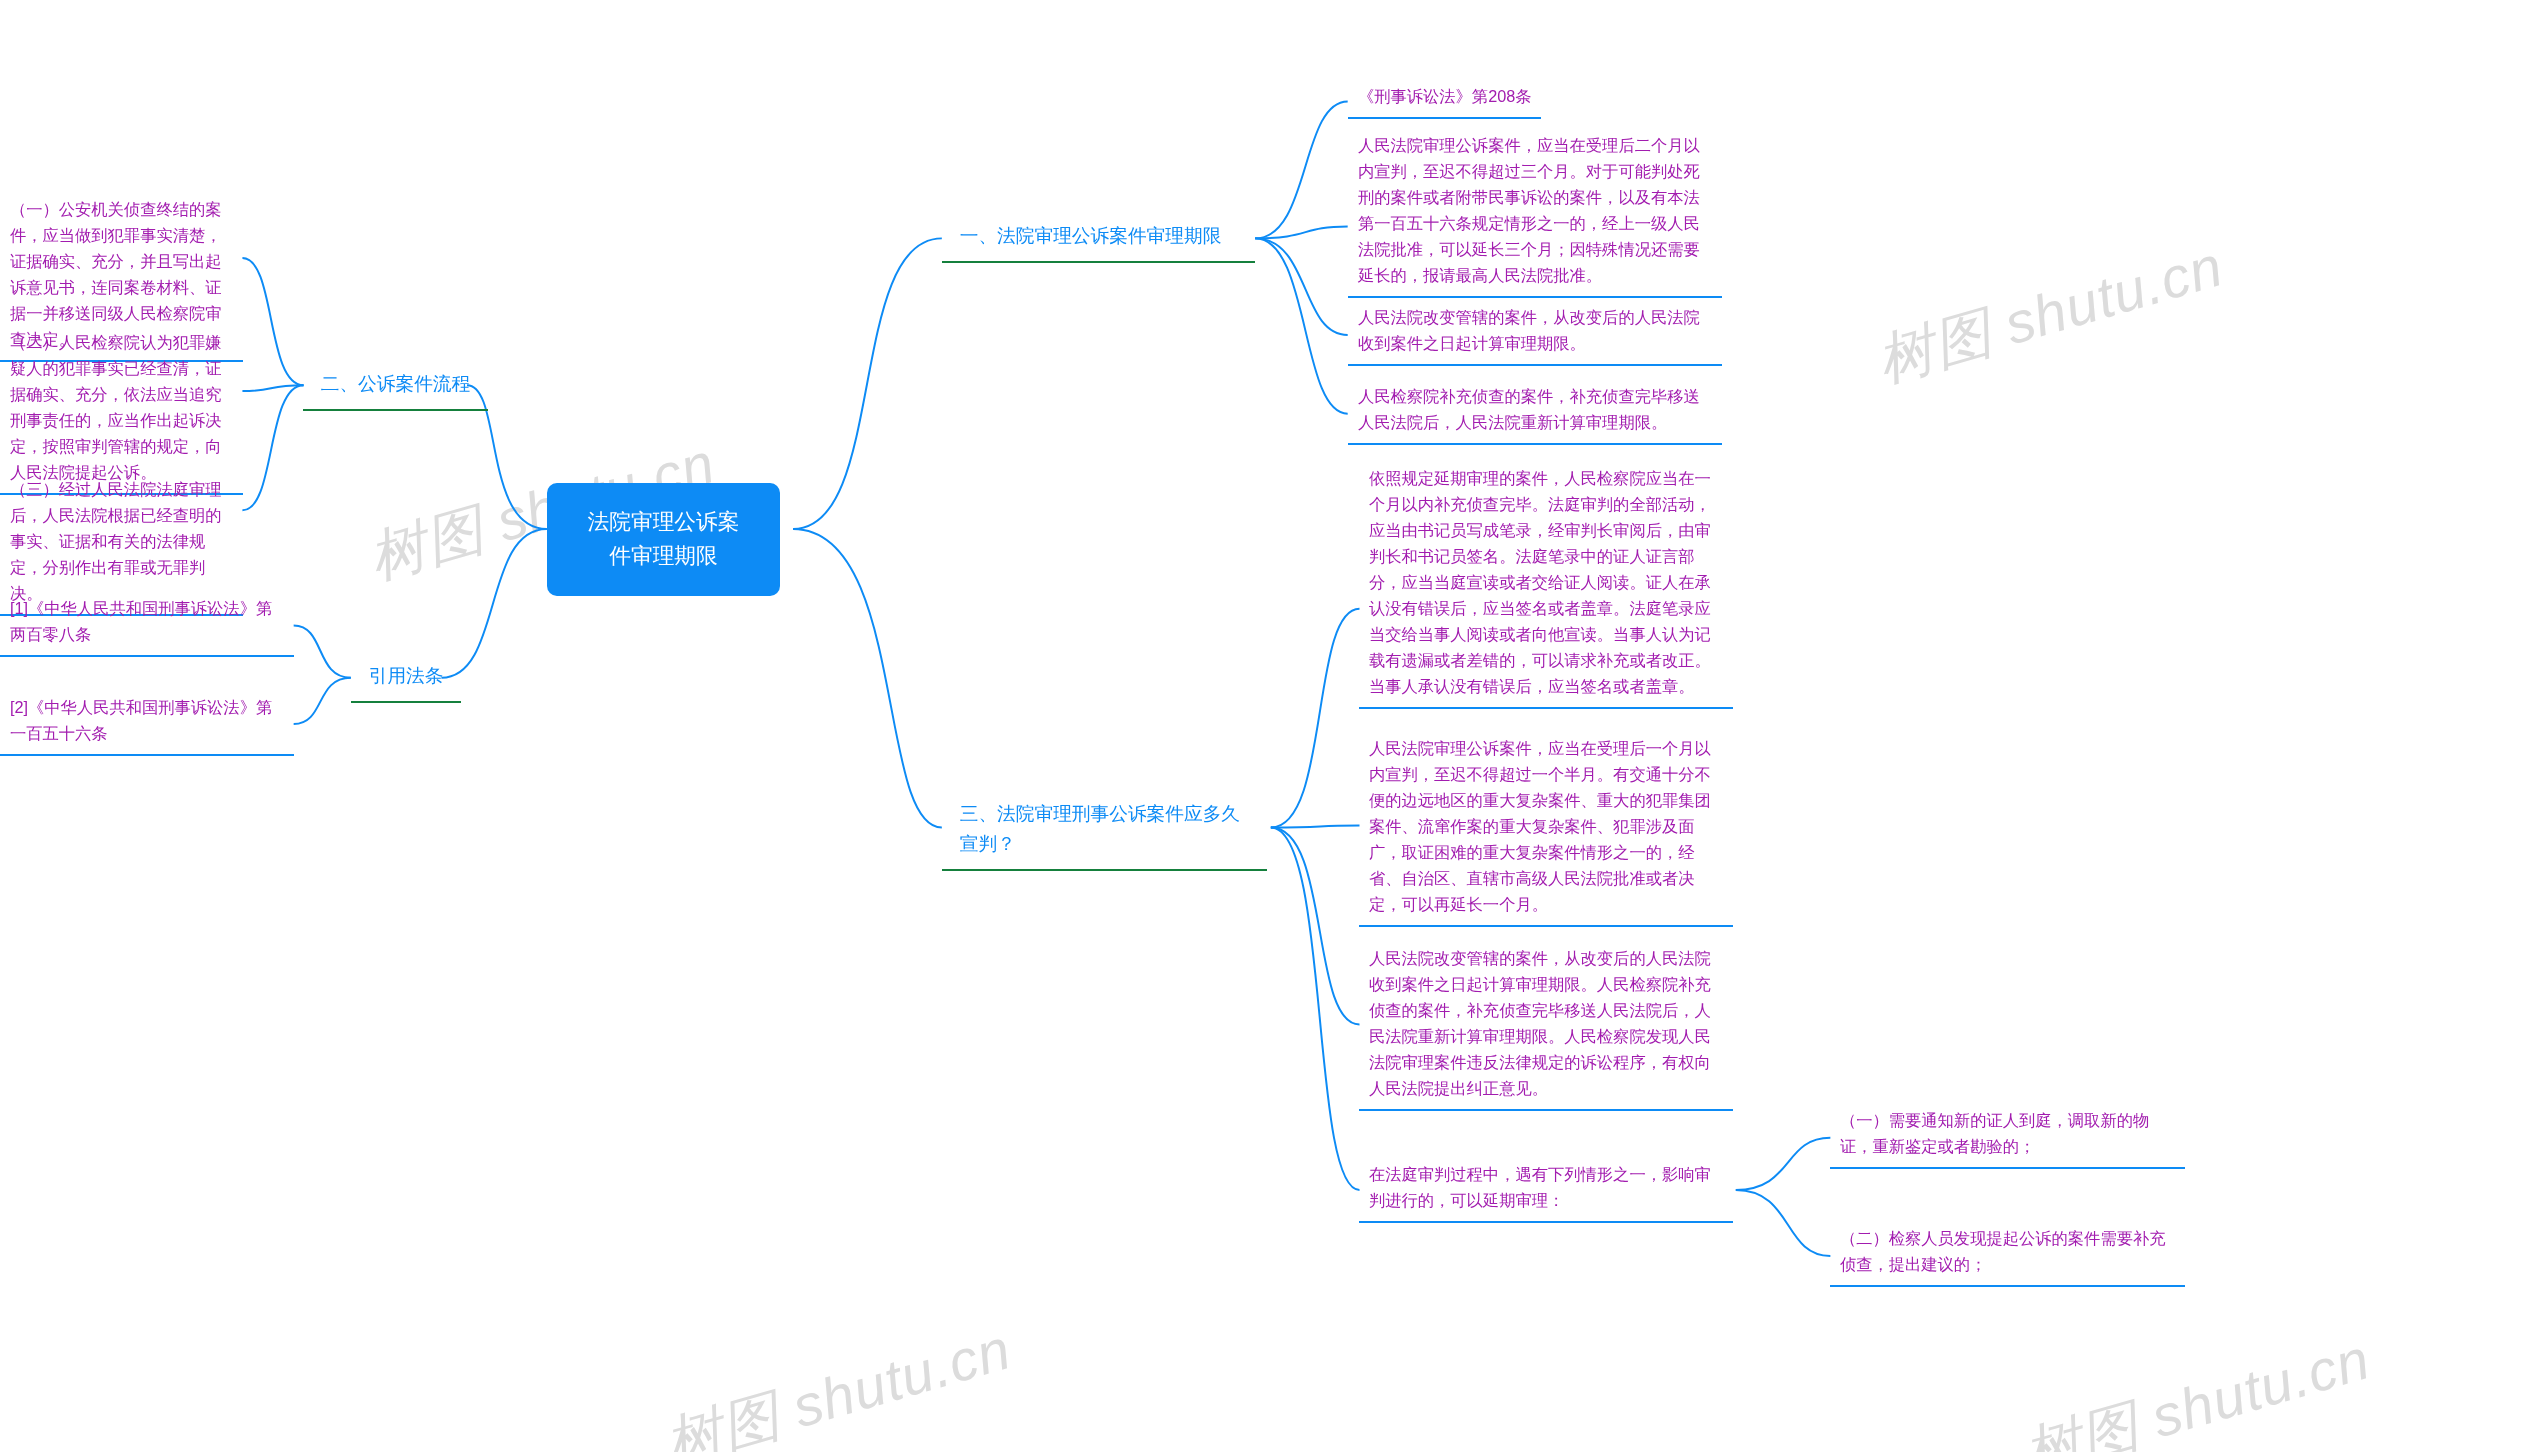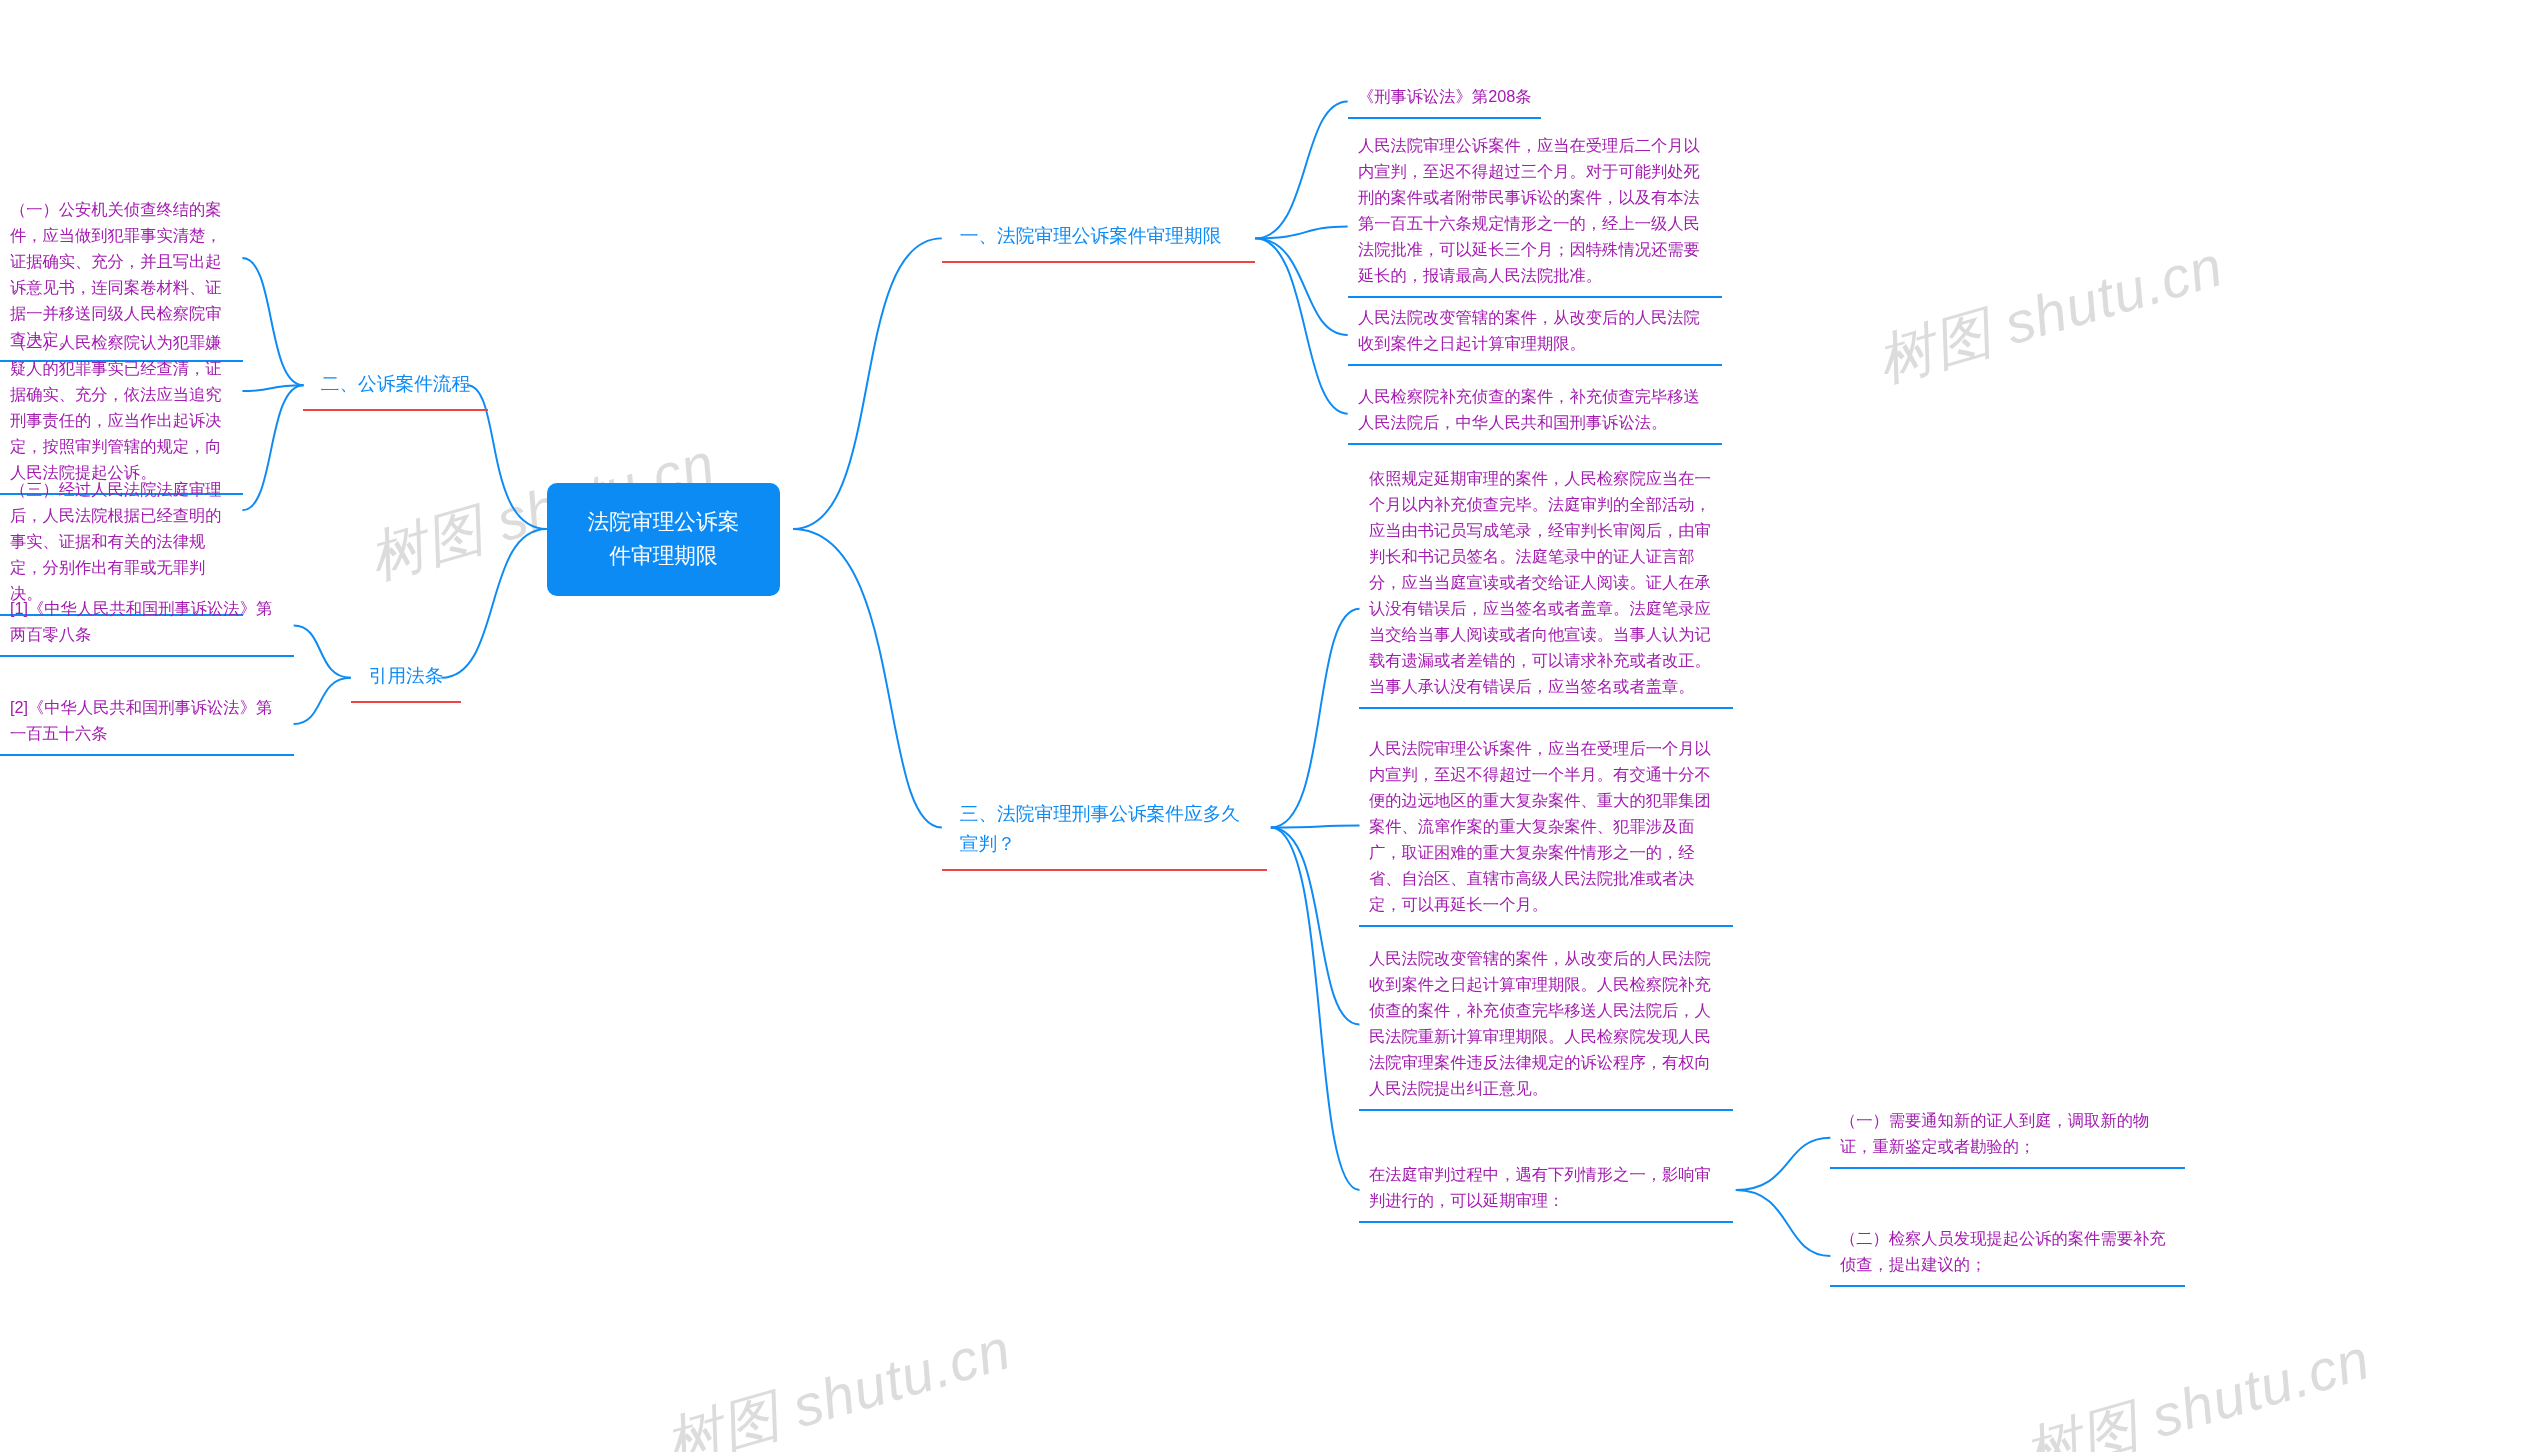--- a/index.html
+++ b/index.html
@@ -34,21 +34,21 @@
     padding: 21.7px 37px;
     border-radius: 9.9px;
     font-size: 21.7px;
     text-align: center;
     width: 233px;
   }
   .branch {
     color: #0d8bf5;
     padding: 5.9px 17.7px 9.9px 17.7px;
     font-size: 18.7px;
-    border-bottom: 2px solid #ef4444;
+    border-bottom: 2px solid #15803d;
     white-space: nowrap;
   }
   .branch-wide {
     white-space: normal;
     width: 325px;
   }
   .leaf {
     color: #a21caf;
     padding: 3.9px 9.9px 7.9px 9.9px;
     font-size: 16.3px;
@@ -122,21 +122,21 @@
   <div class="node leaf" style="left:1348px; top:79px;">
     <span>《刑事诉讼法》第208条</span>
   </div>
   <div class="node leaf" style="left:1348px; top:128px;">
     <span>人民法院审理公诉案件，应当在受理后二个月以内宣判，至迟不得超过三个月。对于可能判处死刑的案件或者附带民事诉讼的案件，以及有本法第一百五十六条规定情形之一的，经上一级人民法院批准，可以延长三个月；因特殊情况还需要延长的，报请最高人民法院批准。</span>
   </div>
   <div class="node leaf" style="left:1348px; top:300px;">
     <span>人民法院改变管辖的案件，从改变后的人民法院收到案件之日起计算审理期限。</span>
   </div>
   <div class="node leaf" style="left:1348px; top:379px;">
-    <span>人民检察院补充侦查的案件，补充侦查完毕移送人民法院后，中华人民共和国刑事诉讼法。</span>
+    <span>人民检察院补充侦查的案件，补充侦查完毕移送人民法院后，人民法院重新计算审理期限。</span>
   </div>
 
   <div class="node branch" style="left:303px; top:363px;">
     <span>二、公诉案件流程</span>
   </div>
   <div class="node leaf leaf-narrow" style="right:2279px; top:192px;">
     <span>（一）公安机关侦查终结的案件，应当做到犯罪事实清楚，证据确实、充分，并且写出起诉意见书，连同案卷材料、证据一并移送同级人民检察院审查决定。</span>
   </div>
   <div class="node leaf leaf-narrow" style="right:2279px; top:325px;">
     <span>（二）人民检察院认为犯罪嫌疑人的犯罪事实已经查清，证据确实、充分，依法应当追究刑事责任的，应当作出起诉决定，按照审判管辖的规定，向人民法院提起公诉。</span>

